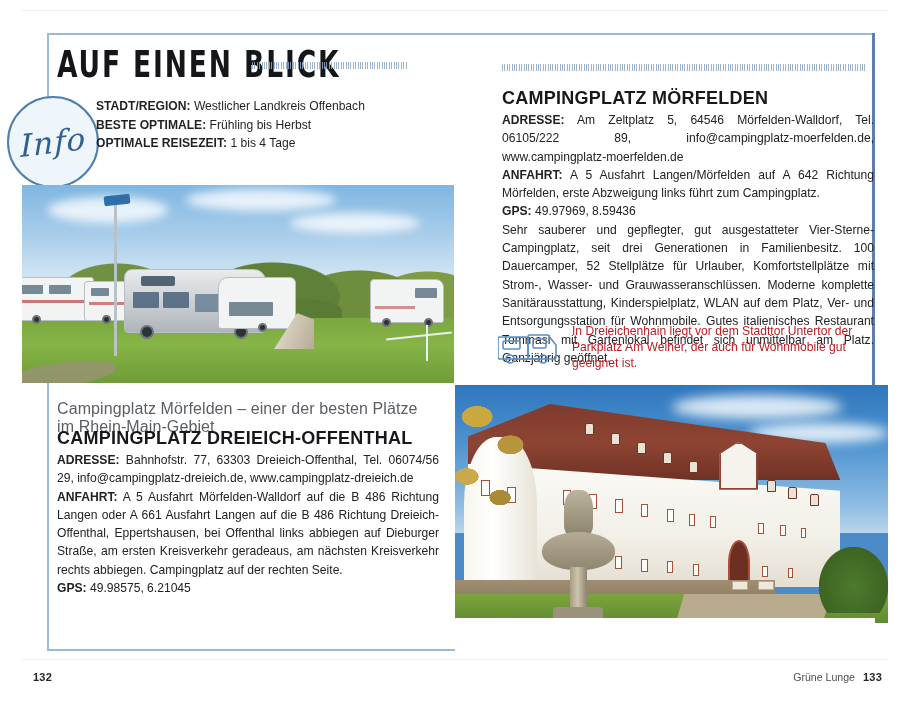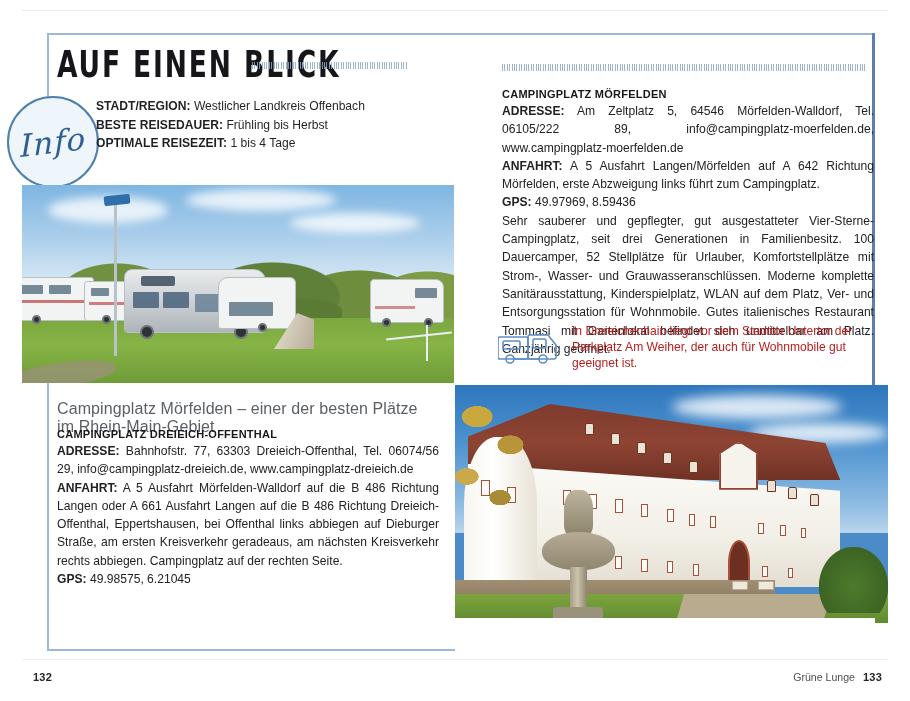--- a/index.html
+++ b/index.html
@@ -168,21 +168,21 @@
     color: #5a5f64;
     letter-spacing: .1px;
   }
   .caption-camp { left: 57px; top: 400px; width: 380px; }
   .caption-castle { left: 502px; top: 625px; width: 370px; }
 
   
   .article { position: absolute; }
   .article h2 {
     margin: 0 0 2px 0;
-    font-size: 11px;
+    font-size: 18px;
     font-weight: 600;
     letter-spacing: .25px;
     color: #17181b;
   }
   .article p {
     margin: 0;
     font-size: 12.1px;
     line-height: 18.3px;
     color: #202225;
     text-align: justify;
@@ -345,21 +345,21 @@
   <div class="info-badge">
     <span class="info-badge-text">Info</span>
   </div>
 
   <div class="facts">
     <div>
       <span class="k">STADT/REGION:</span>
       <span>Westlicher Landkreis Offenbach</span>
     </div>
     <div>
-      <span class="k">BESTE REISEDAUER:</span>
+      <span class="k">BESTE OPTIMALE:</span>
       <span>Frühling bis Herbst</span>
     </div>
     <div>
       <span class="k">OPTIMALE REISEZEIT:</span>
       <span>1 bis 4 Tage</span>
     </div>
   </div>
 
   <div class="photo-camp">
     <div class="sky"></div>

